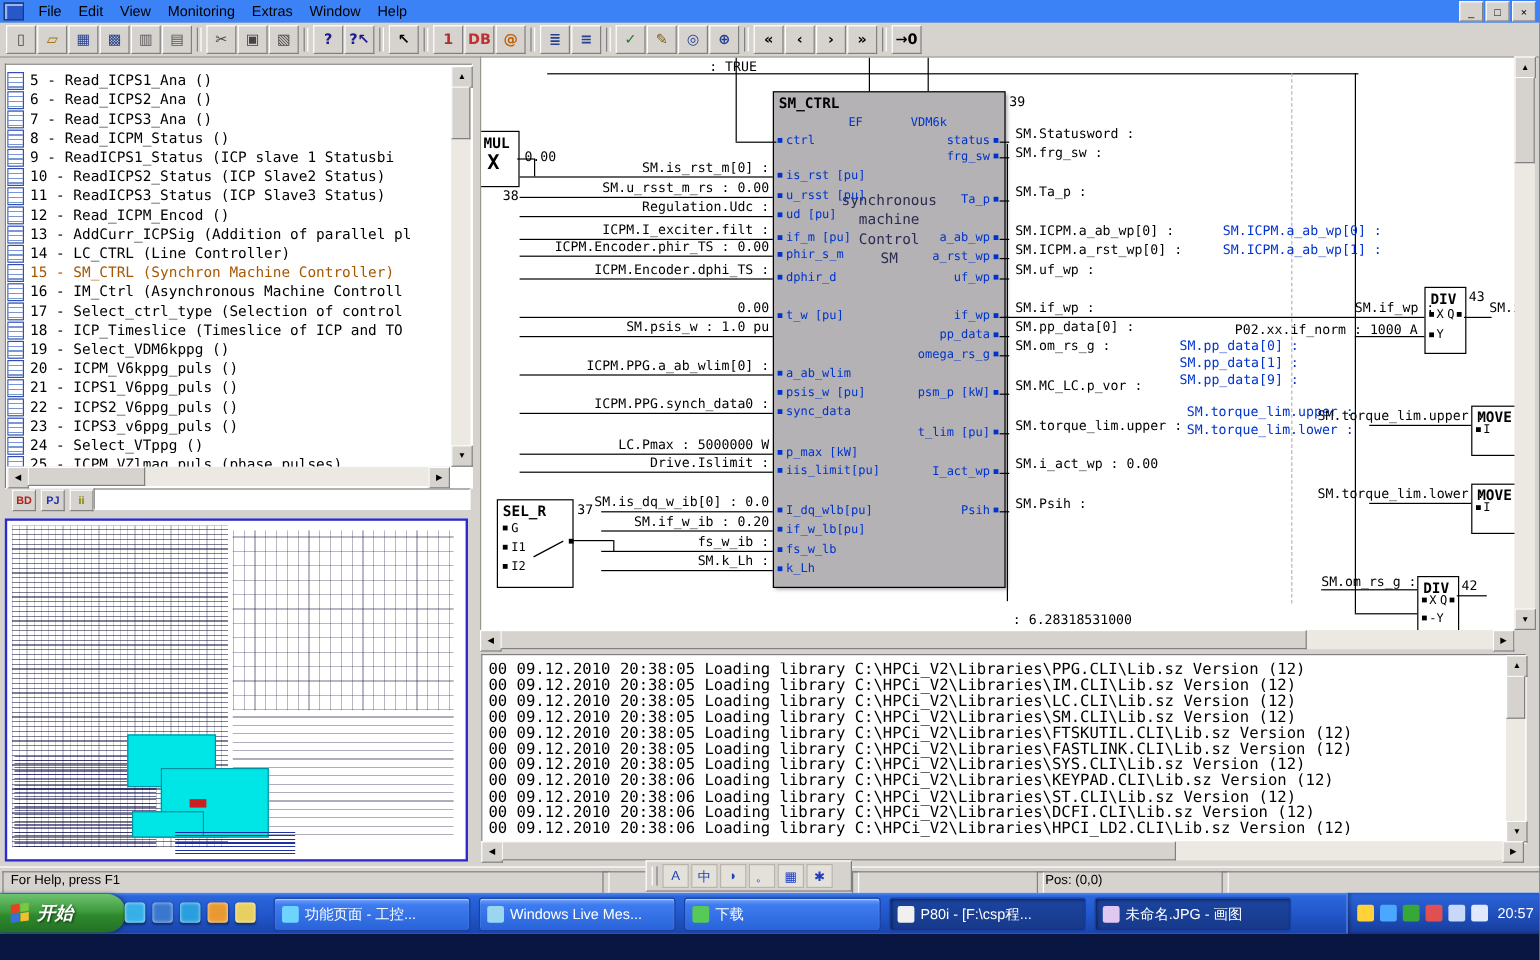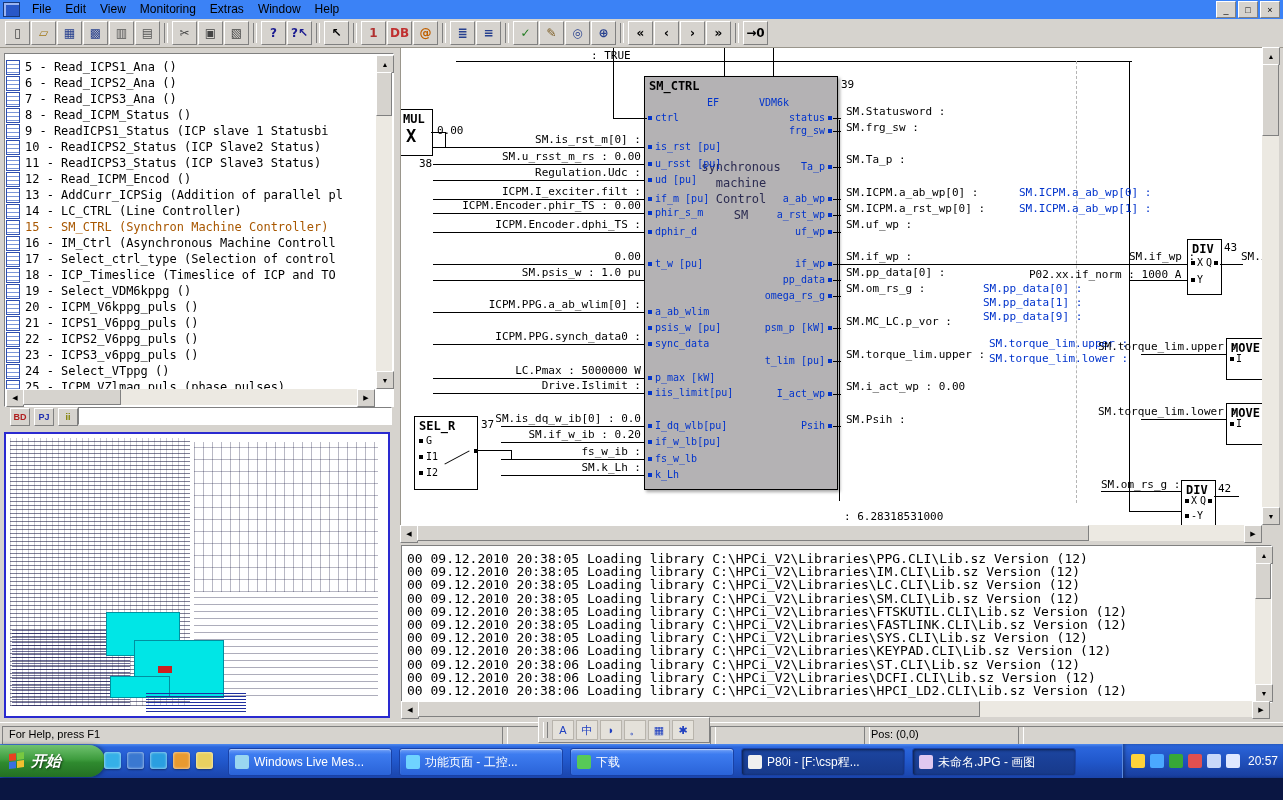--- a/index.html
+++ b/index.html
@@ -610,26 +610,26 @@
     </div>
     <div id="quicklaunch">
         <div class="ql-icon" style="background: rgb(53, 176, 232);"></div>
         <div class="ql-icon" style="background: rgb(58, 120, 208);"></div>
         <div class="ql-icon" style="background: rgb(42, 159, 224);"></div>
         <div class="ql-icon" style="background: rgb(232, 154, 48);"></div>
         <div class="ql-icon" style="background: rgb(232, 208, 96);"></div>
       </div>
     <div id="tasks">
         <div class="task-btn">
+          <span class="task-ico" style="background: rgb(111, 211, 255);"></span>
+          <span class="task-label">功能页面 - 工控...</span>
+        </div>
+        <div class="task-btn">
           <span class="task-ico" style="background: rgb(154, 214, 240);"></span>
           <span class="task-label">Windows Live Mes...</span>
-        </div>
-        <div class="task-btn">
-          <span class="task-ico" style="background: rgb(111, 211, 255);"></span>
-          <span class="task-label">功能页面 - 工控...</span>
         </div>
         <div class="task-btn">
           <span class="task-ico" style="background: rgb(87, 201, 87);"></span>
           <span class="task-label">下载</span>
         </div>
         <div class="task-btn active">
           <span class="task-ico" style="background: rgb(240, 240, 240);"></span>
           <span class="task-label">P80i - [F:\csp程...</span>
         </div>
         <div class="task-btn active">

